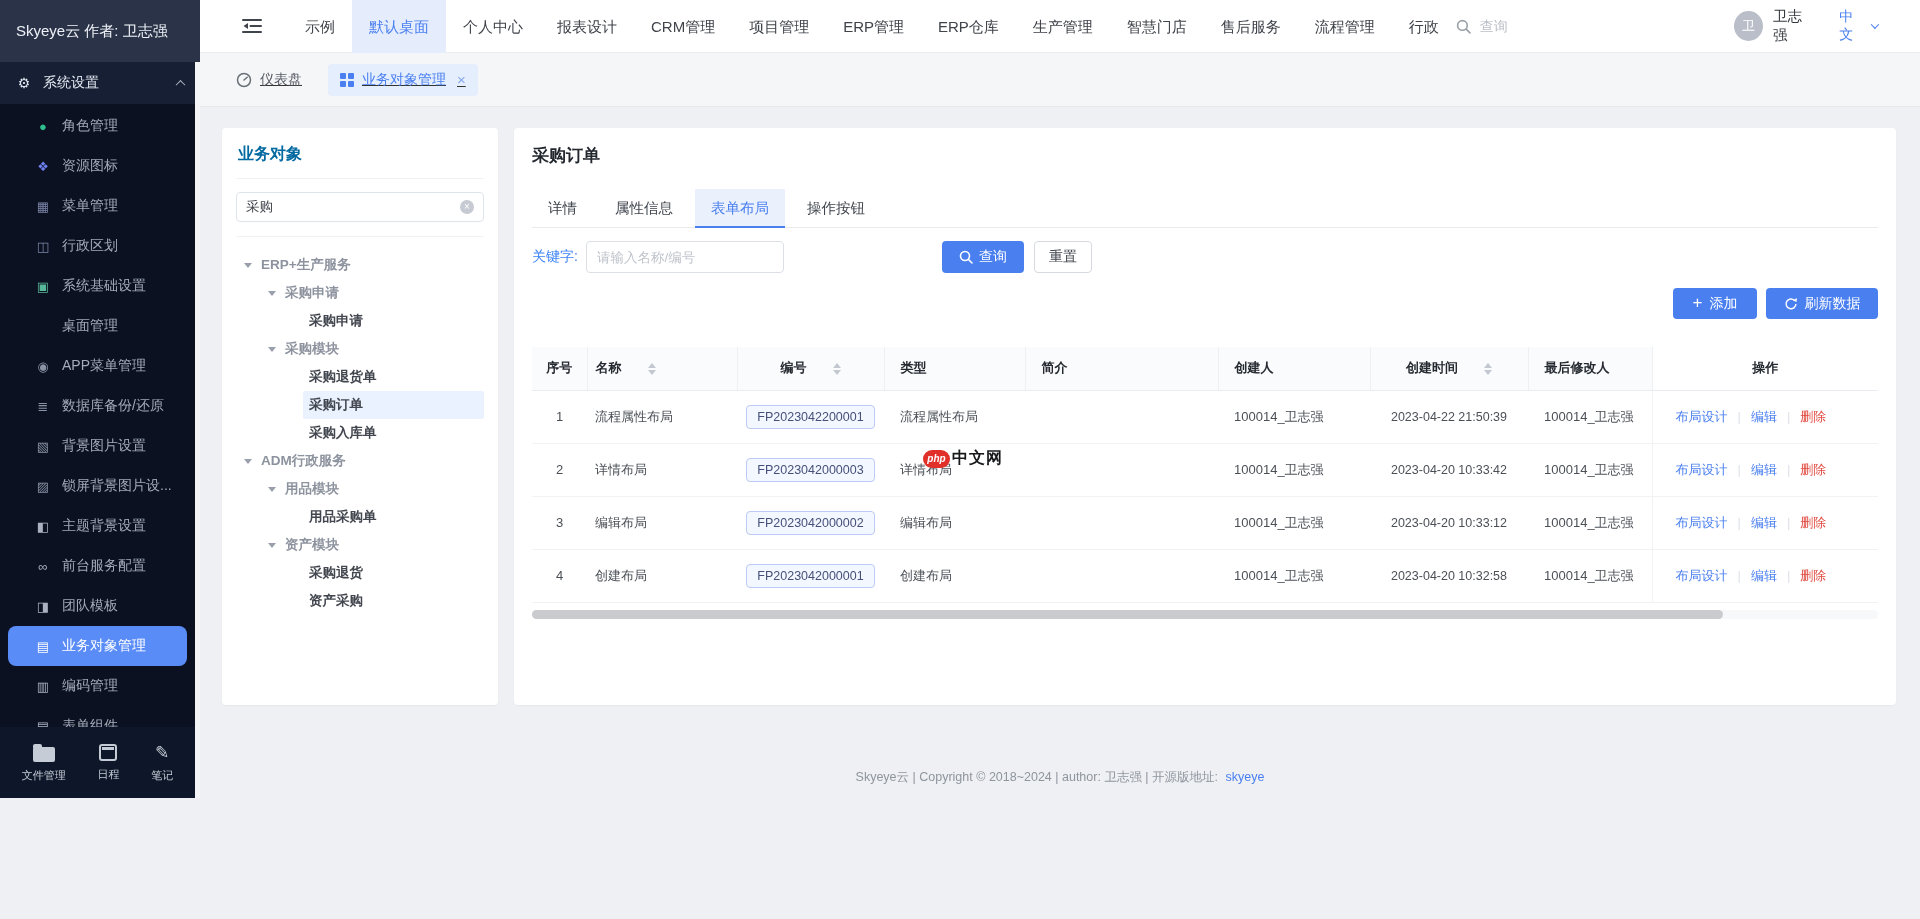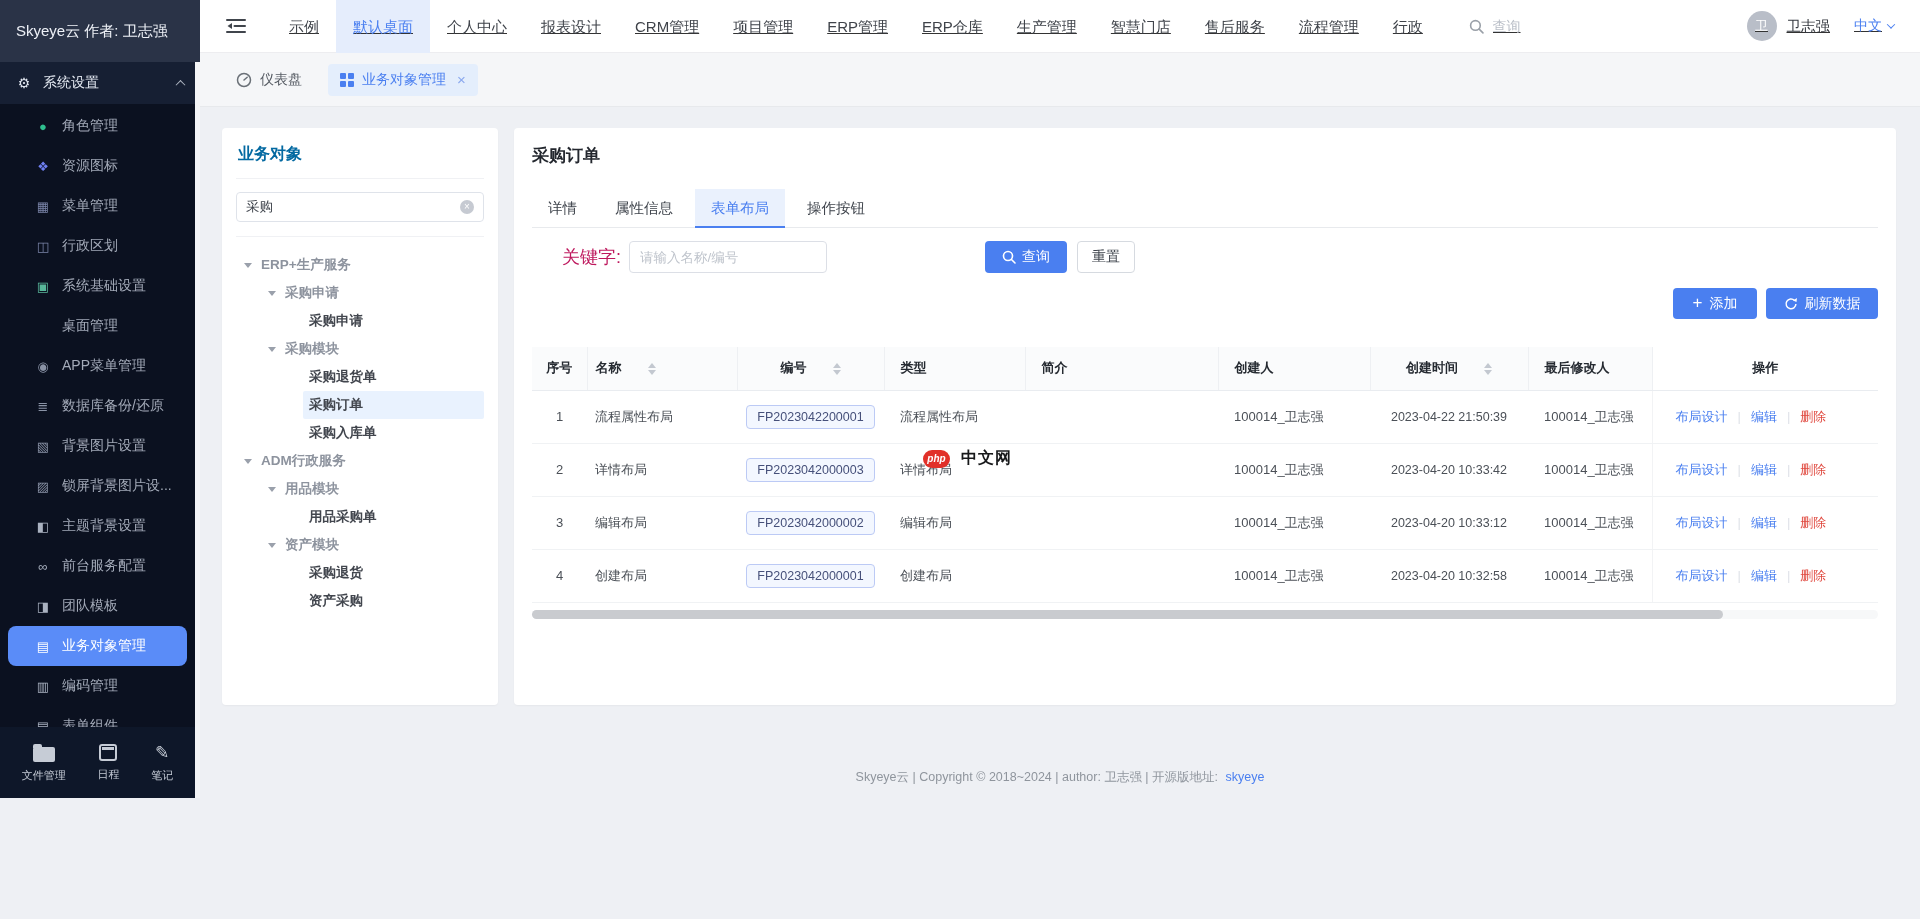--- a/index.html
+++ b/index.html
@@ -30,35 +30,35 @@
   .sf-label { font-size:11px; color:#c3c9d4; margin-top:6px; white-space:nowrap; }
   .ic-folder { position:relative; width:22px; height:15px; background:#c6ccd6; border-radius:2px; margin-top:4px; }
   .ic-folder::before { content:""; position:absolute; top:-3px; left:0; width:9px; height:4px; background:#c6ccd6; border-radius:2px 2px 0 0; }
   .ic-cal { position:relative; width:18px; height:17px; border:2px solid #c6ccd6; border-radius:3px; }
   .ic-cal::before { content:""; position:absolute; top:1px; left:1px; right:1px; height:3px; background:#c6ccd6; }
   .ic-note { font-size:17px; color:#c6ccd6; line-height:19px; }
 
   
   .main { position:relative; flex:1; display:flex; flex-direction:column; background:#eef0f4; }
 
-  .topnav { height:53px; background:#fff; border-bottom:1px solid #ededf0; display:flex; align-items:center; padding:0 26px; flex:0 0 53px;text-decoration:underline; }
+  .topnav { height:53px; background:#fff; border-bottom:1px solid #ededf0; display:flex; align-items:center; padding:0 42px; flex:0 0 53px; }
   .collapse-btn { display:flex; align-items:center; cursor:pointer; }
   .nav-menu { display:flex; margin-left:26px; height:53px; }
   .nav-item { padding:0 17px; line-height:53px; font-size:15px; color:#3f434a; cursor:pointer; white-space:nowrap; }
   .nav-item.active { background:#e5edfc; color:#4a7ff0; }
   .nav-search { margin-left:auto; display:flex; align-items:center; color:#9aa0a8; }
   .nav-search input { border:none; outline:none; width:64px; margin-left:9px; font-size:14px; color:#6b7077; background:transparent; }
   .nav-search input::placeholder { color:#b9bec7; }
   .nav-user { display:flex; align-items:center; margin-left:190px; }
   .avatar { width:30px; height:30px; border-radius:50%; background:#b9bec8; color:#fff; font-size:13px; display:flex; align-items:center; justify-content:center; }
   .user-name { margin-left:10px; font-size:14.5px; color:#34383f; }
   .lang { margin-left:24px; color:#4a7ff0; font-size:14px; display:flex; align-items:center; cursor:pointer; }
   .lang .chev { margin-left:6px; width:6px; height:6px; }
 
-  .tabbar { height:54px; background:#f5f6f8; border-bottom:1px solid #e7e9ec; display:flex; align-items:center; padding:0 28px; flex:0 0 54px; }
+  .tabbar { height:54px; background:#f5f6f8; border-bottom:1px solid #e7e9ec; display:flex; align-items:center; padding:0 28px; flex:0 0 54px;text-decoration:underline; }
   .tab-home { display:flex; align-items:center; color:#565b63; font-size:14px; cursor:pointer; }
   .tab-home span { margin-left:8px; }
   .tab-chip { margin-left:26px; height:32px; background:#e4eefc; border-radius:4px; display:flex; align-items:center; padding:0 12px; color:#4a7ff0; font-size:14px; cursor:pointer; }
   .tab-chip .chip-label { margin-left:8px; }
   .tab-chip .chip-close { margin-left:11px; color:#8aa8ee; font-size:15px; line-height:1; cursor:pointer; }
 
   .content { position:relative; flex:1; display:flex; align-items:flex-start; padding:21px 24px 0 22px; }
   .card { background:#fff; border-radius:4px; box-shadow:0 1px 2px rgba(0,0,0,.04); }
 
   
@@ -78,21 +78,21 @@
   .tnode.lvl2.selected { margin-left:67px; padding-left:6px; background:#e9f2fe; border-radius:2px; }
 
   
   .detail-card { flex:1; height:577px; padding:0 18px; margin-left:16px; position:relative; overflow:hidden; }
   .detail-title { padding-top:16px; font-size:17px; font-weight:bold; color:#23272e; height:42px; }
   .tabs { margin-top:19px; display:flex; border-bottom:1px solid #e8eaed; }
   .tab { padding:0 16px; height:38px; line-height:38px; font-size:14.5px; color:#3f444c; margin-right:6px; position:relative; cursor:pointer; white-space:nowrap; }
   .tab.active { background:#eaf1fd; color:#4a7ff0; }
   .tab.active::after { content:""; position:absolute; left:0; right:0; bottom:-1px; height:2px; background:#4a7ff0; }
   .filterbar { margin-top:13px; display:flex; align-items:center; height:32px; }
-  .filter-label { margin-left:30px; font-size:18px; color:#be185d; }
+  .filter-label { font-size:14px; color:#3b82f6; }
   .filter-input { width:198px; height:32px; border:1px solid #dcdfe6; border-radius:4px; padding:0 10px; margin-left:8px; font-size:13.5px; color:#c2410c; outline:none; }
   .filter-input::placeholder { color:#bfc4cc; }
   .btn { display:inline-flex; align-items:center; justify-content:center; border-radius:4px; font-size:14px; cursor:pointer; border:none; }
   .btn-query { margin-left:158px; width:82px; height:32px; background:#4a7ff0; color:#fff; gap:6px; }
   .btn-reset { margin-left:10px; width:58px; height:32px; background:#fff; border:1px solid #d6dae0; color:#3f444c; }
   .toolbar { margin-top:15px; display:flex; justify-content:flex-end; gap:9px; }
   .btn-add { width:84px; height:31px; background:#4a7ff0; color:#fff; gap:7px; }
   .btn-add .plus { font-size:17px; font-weight:400; line-height:1; margin-top:-2px; }
   .btn-refresh { width:112px; height:31px; background:#4a7ff0; color:#fff; gap:7px; }
 
@@ -114,21 +114,21 @@
   .tag { display:inline-block; padding:4px 10px; border-radius:4px; background:#f3f7ff; border:1px solid #bccaf5; color:#46507a; font-size:12.5px; }
   .op-link { color:#4a7ff0; cursor:pointer; }
   .op-link.danger { color:#e0493f; }
   .op-sep { color:#dfe2e8; margin:0 10px; font-style:normal; }
   .hscroll { margin-top:7px; height:9px; background:#f7f8f9; border-radius:5px; position:relative; }
   .hscroll .thumb { position:absolute; left:0; top:0; height:9px; width:88.5%; background:#c9cbcf; border-radius:5px; cursor:pointer; }
 
   
   .watermark { position:absolute; left:723px; top:341px; display:flex; align-items:center; z-index:5; }
   .wm-badge { width:27px; height:18px; background:#e13029; border-radius:9px; color:#fff; font-size:10px; font-style:italic; font-weight:bold; display:flex; align-items:center; justify-content:center; }
-  .wm-text { margin-left:11px; font-size:16px; font-weight:900; color:#17181a; letter-spacing:1px; }
+  .wm-text { margin-left:2px; font-size:16px; font-weight:900; color:#17181a; letter-spacing:1px; }
 
   .page-footer { position:absolute; left:0; right:0; bottom:12px; text-align:center; font-size:12.5px; color:#8f959d; }
   .page-footer a { color:#4a7ff0; text-decoration:none; margin-left:4px; cursor:pointer; }
 
   svg { display:block; }
 </style>
 </head>
 <body>
 
 <div class="app">

